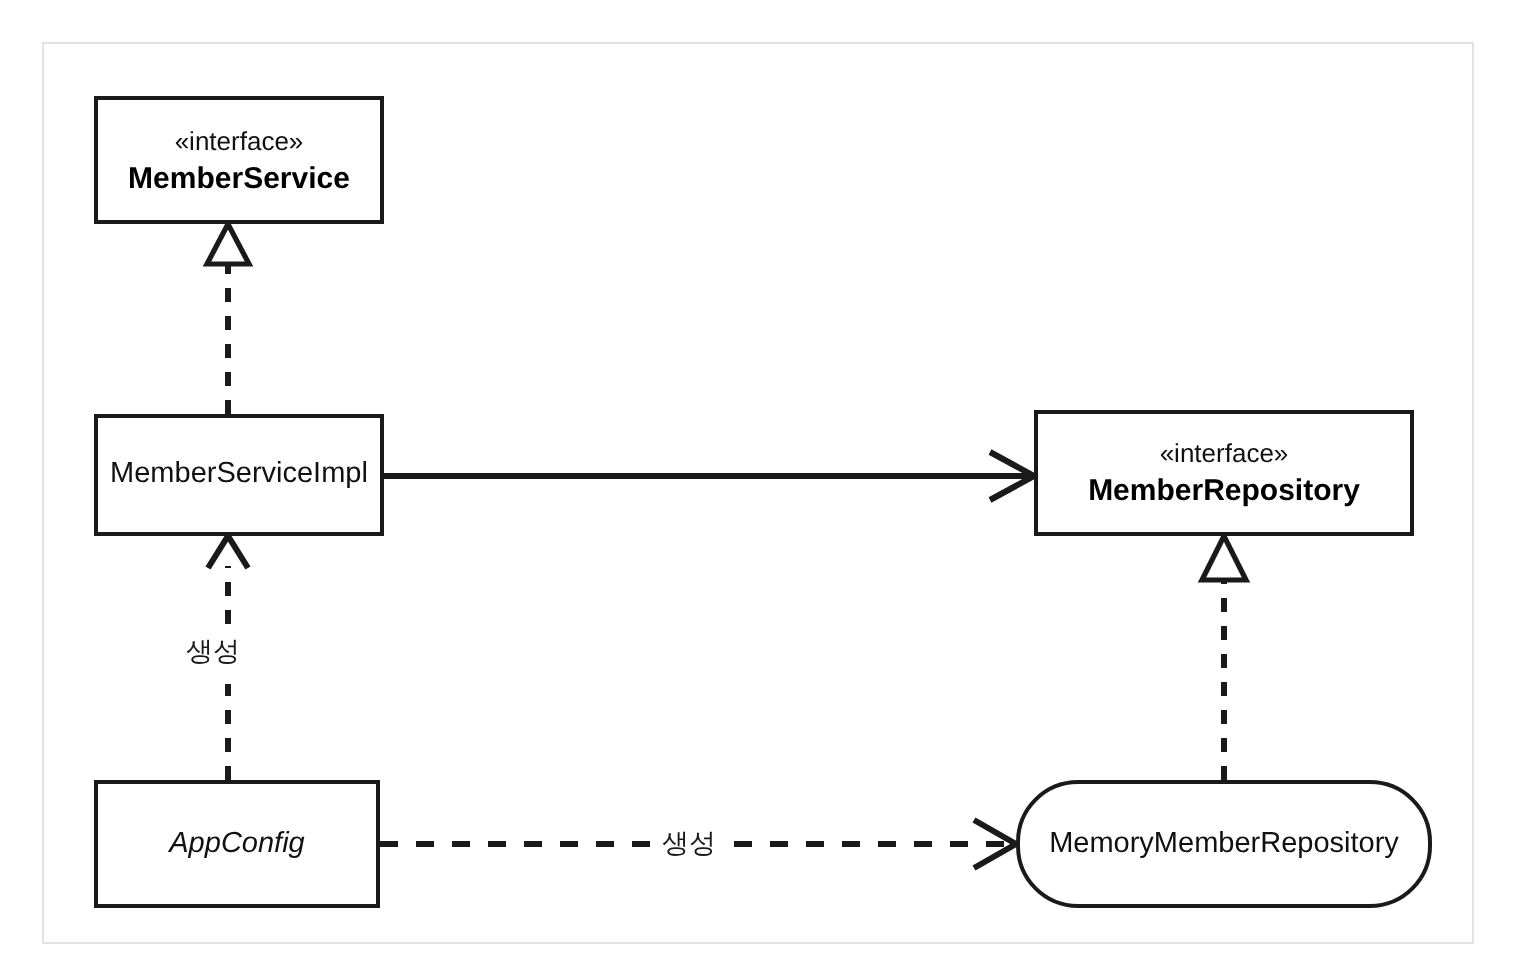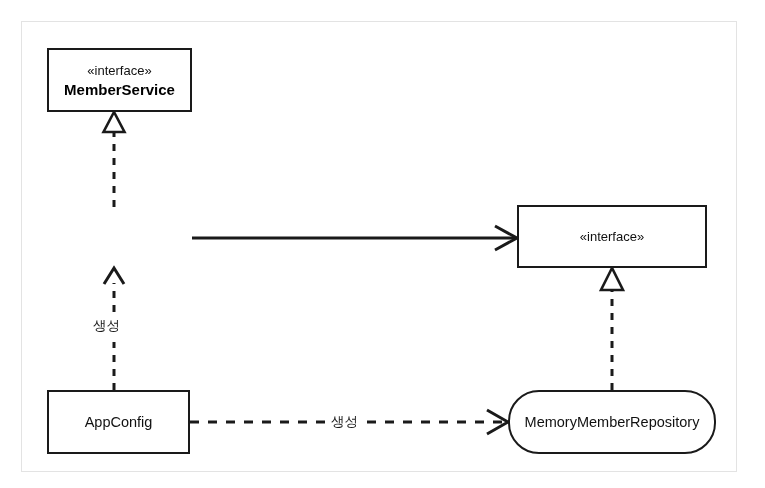--- a/index.html
+++ b/index.html
@@ -61,21 +61,21 @@
   }
   .node .plain {
     font-size: 14.5px;
     color: #111111;
     line-height: 19px;
     font-weight: 400;
   }
   #node-member-service     { left: 47px;  top: 48px;  width: 145px; height: 64px; }
   #node-member-service-impl{ left: 47px;  top: 207px; width: 145px; height: 61px; }
   #node-member-repository  { left: 517px; top: 205px; width: 190px; height: 63px; }
-  #node-app-config         { left: 47px;  top: 390px; width: 143px; height: 64px; }
+  #node-app-config         { left: 47px;  top: 390px; width: 143px; height: 64px; font-style: italic; }
   #node-memory-member-repo { left: 508px; top: 390px; width: 208px; height: 64px; border-radius: 31px; }
   #node-member-service-impl .plain,
   #node-memory-member-repo .plain {
     overflow: visible;
   }
   .edge-label {
     position: absolute;
     font-size: 13.5px;
     color: #1a1a1a;
     background: #ffffff;
@@ -127,23 +127,27 @@
       <line x1="367" y1="422" x2="504" y2="422" stroke="#1a1a1a" stroke-width="3" stroke-dasharray="9,9"></line>
       <polyline points="487,410 508,422 487,434" fill="none" stroke="#1a1a1a" stroke-width="3" stroke-linecap="butt" stroke-linejoin="miter"></polyline>
     </g>
   </svg>
 
   <div class="node" id="node-member-service">
     <div class="stereotype">«interface»</div>
     <div class="title">MemberService</div>
   </div>
 
+  <div class="node" id="node-member-service-impl">
+    <div class="plain">MemberServiceImpl</div>
+  </div>
 
   <div class="node" id="node-member-repository">
     <div class="stereotype">«interface»</div>
+    <div class="title">MemberRepository</div>
   </div>
 
   <div class="node" id="node-app-config">
     <div class="plain">AppConfig</div>
   </div>
 
   <div class="node" id="node-memory-member-repo">
     <div class="plain">MemoryMemberRepository</div>
   </div>
 

